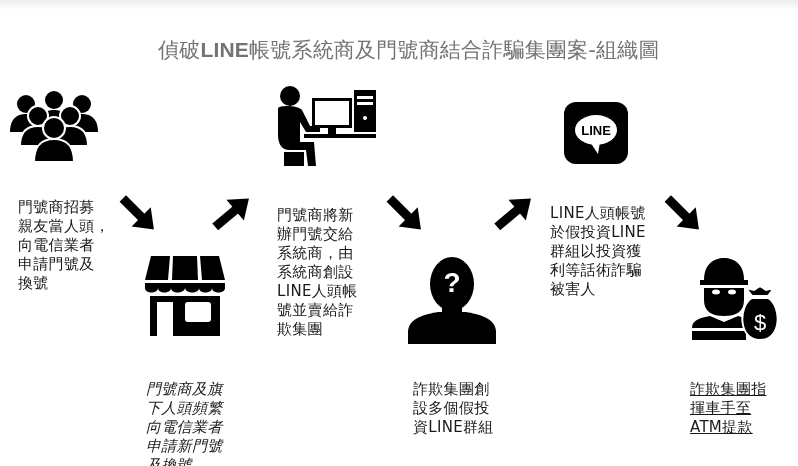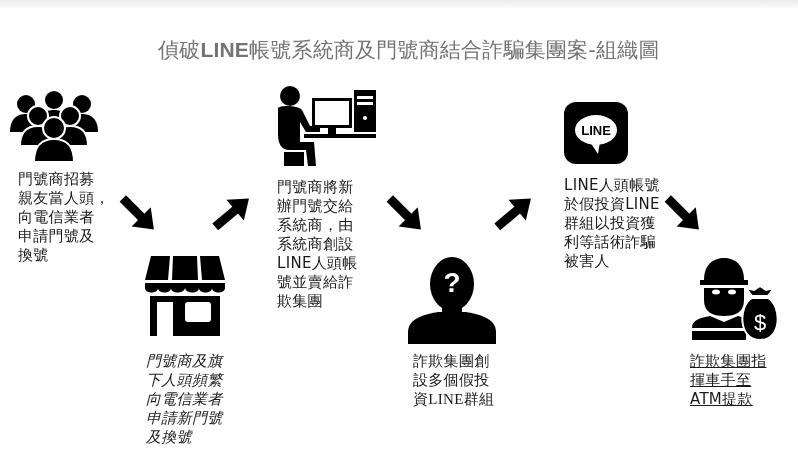--- a/index.html
+++ b/index.html
@@ -16,21 +16,21 @@
     .title {
       position: absolute; left: 158px; top: 36px; width: 480px;
       font-size: 21px; line-height: 28px; white-space: nowrap; color: #737373;
       letter-spacing: 0.2px;
     }
     .title b { font-family: "Liberation Sans", sans-serif; font-weight: bold; }
     .icon { position: absolute; }
     .icon svg { display: block; width: 100%; height: 100%; }
     .label {
       position: absolute; font-size: 15px; line-height: 19px;
-      color: #1a1a1a; white-space: pre; letter-spacing: 0.3px;
+      color: #1a1a1a; white-space: pre; letter-spacing: 0.3px; margin-top: 28px;
     }
     .arrow { position: absolute; width: 46px; height: 46px; }
     .arrow svg { display: block; width: 100%; height: 100%; }
   </style>
 </head>
 <body>
 
 <div class="topfade"></div>
 
 <div class="title"><span>偵破</span><b>LINE</b><span>帳號系統商及門號商結合詐騙集團案-組織圖</span></div>
@@ -135,42 +135,42 @@
 <div class="icon" style="left:408px; top:256px; width:88px; height:88px;">
   <svg viewBox="0 0 88 88">
     <g fill="#000">
       <ellipse cx="44" cy="28" rx="22" ry="27"></ellipse>
       <rect x="34" y="48" width="20" height="14"></rect>
       <path d="M0 88 L0 76 C0 62 18 58 30 56 L58 56 C70 58 88 62 88 76 L88 88 Z"></path>
     </g>
     <text x="44" y="36" text-anchor="middle" font-family="Liberation Sans, sans-serif" font-weight="bold" font-size="28" fill="#fff">?</text>
   </svg>
 </div>
-<div class="label" style="left:413px; top:352px;font-family:Liberation Serif, serif;">詐欺集團創
+<div class="label" style="left:413px; top:352px;">詐欺集團創
 設多個假投
 資LINE群組</div>
 
 <div class="arrow" style="left:490px; top:190px;">
   <svg viewBox="0 0 46 46">
       <g transform="rotate(-40 23 23)" fill="#000">
         <rect x="2" y="19" width="28" height="9"></rect>
         <polygon points="28,10 46,23.5 28,37"></polygon>
       </g>
     </svg>
 </div>
 
 <div class="icon" style="left:564px; top:102px; width:64px; height:62px;">
   <svg viewBox="0 0 64 62">
     <rect x="0" y="0" width="64" height="62" rx="12" fill="#000"></rect>
     <ellipse cx="32" cy="28" rx="21" ry="15" fill="#fff"></ellipse>
     <path d="M26 40 L34 52 L36 40 Z" fill="#fff"></path>
     <text x="32" y="33" text-anchor="middle" font-family="Liberation Sans, sans-serif" font-weight="bold" font-size="13" fill="#000">LINE</text>
   </svg>
 </div>
-<div class="label" style="left:564px; top:176px;">LINE人頭帳號
+<div class="label" style="left:550px; top:176px;">LINE人頭帳號
 於假投資LINE
 群組以投資獲
 利等話術詐騙
 被害人</div>
 
 <div class="arrow" style="left:660px; top:190px;">
   <svg viewBox="0 0 46 46">
       <g transform="rotate(45 23 23)" fill="#000">
         <rect x="2" y="19" width="28" height="9"></rect>
         <polygon points="28,10 46,23.5 28,37"></polygon>

